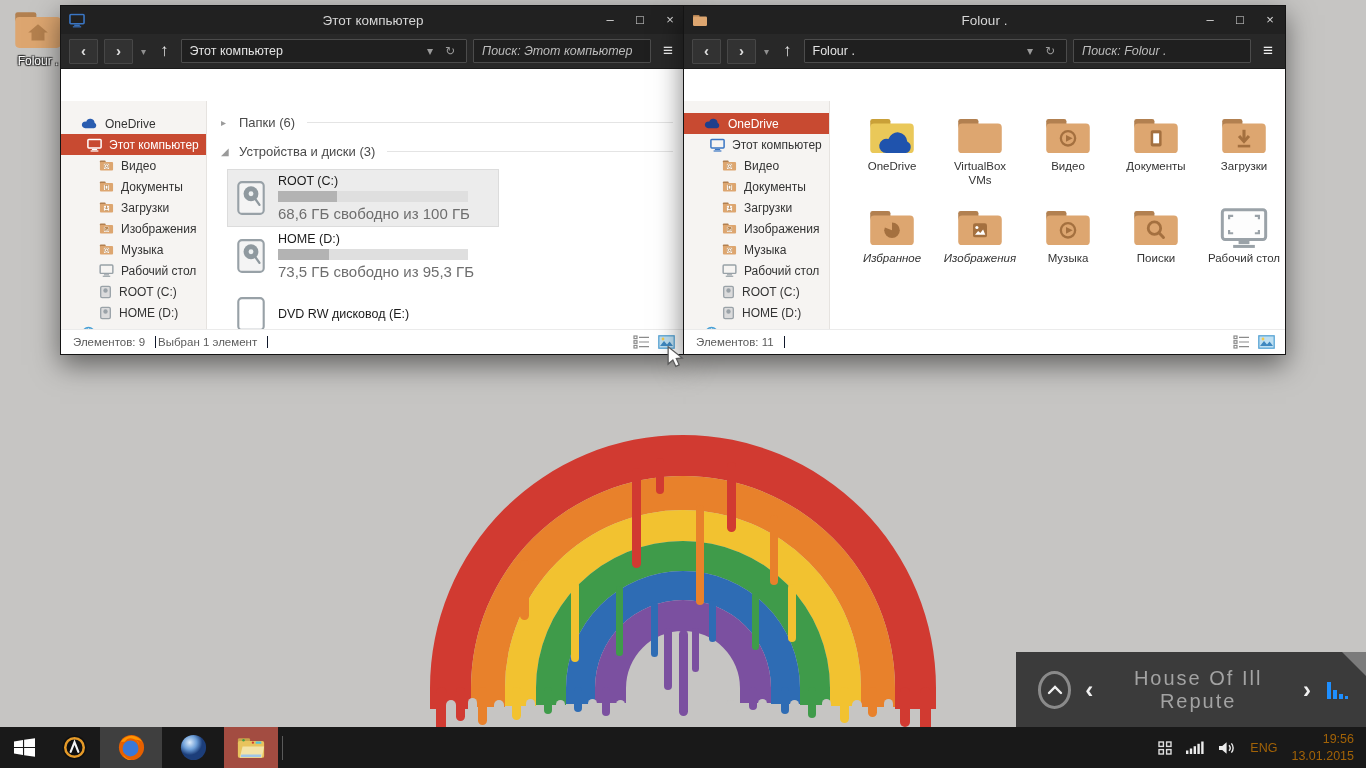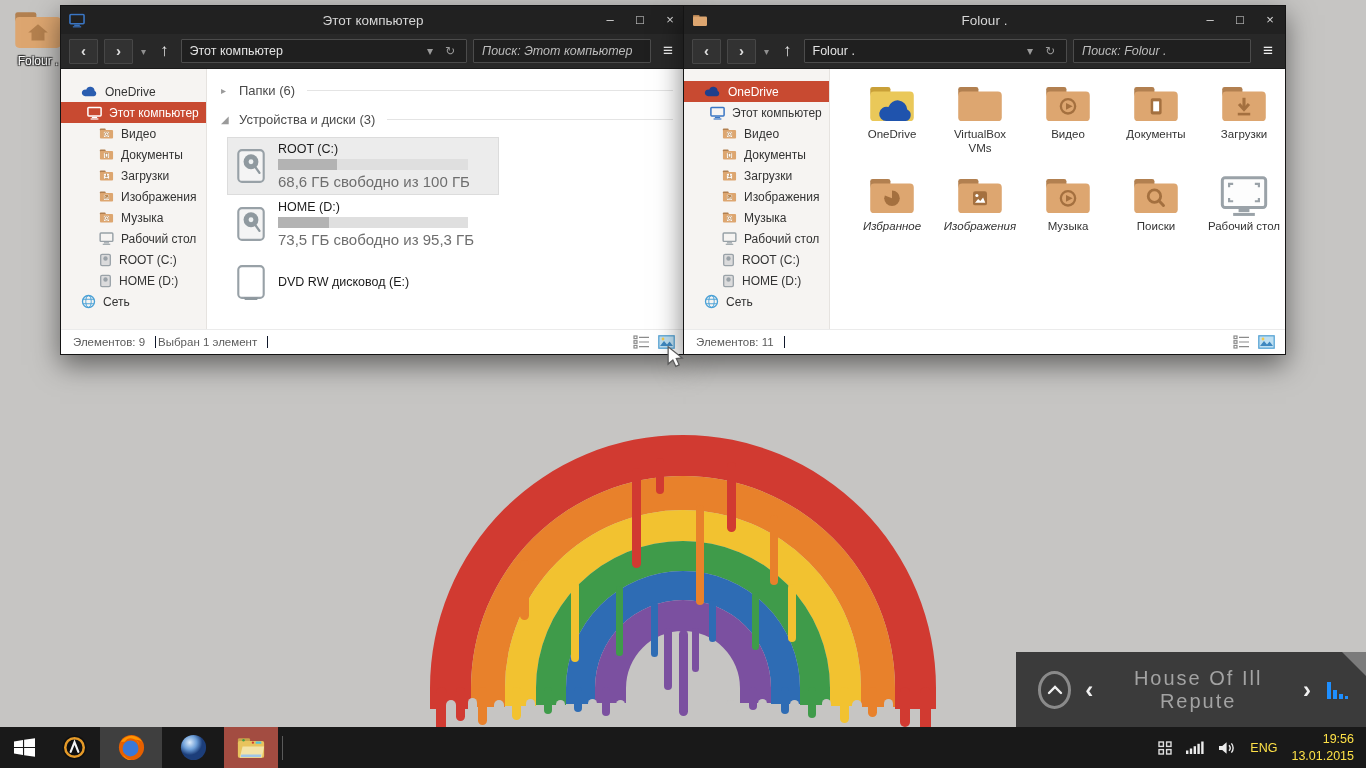--- a/index.html
+++ b/index.html
@@ -25,21 +25,21 @@
   .nav-btn{width:27px;height:23px;background:#323232;border:1px solid #474747;color:#dedede;
            font-size:15px;font-weight:bold;text-align:center;line-height:21px;border-radius:1px;}
   .tb-caret{color:#8f8f8f;font-size:10px;padding:0 2px;}
   .tb-up{color:#e8e8e8;font-size:17px;font-weight:bold;padding:0 6px;}
   .field{background:#1f1f1f;border:1px solid #4c4c4c;height:22px;display:flex;align-items:center;color:#e3e3e3;font-size:12.5px;border-radius:1px;}
   .addr{flex:1 1 auto;padding:0 8px;gap:6px;}
   .addr .a-text{flex:1 1 auto;white-space:nowrap;overflow:hidden;}
   .addr .a-ic{color:#9a9a9a;font-size:12px;padding:0 3px;}
   .searchbox{width:160px;padding:0 8px;font-style:italic;color:#bdbdbd;}
   .menu-btn{color:#efefef;font-size:17px;padding:0 4px 0 6px;}
-  .win-body{flex:1 1 auto;display:flex;min-height:0;background:#fff;}
+  .win-body{flex:1 1 auto;display:flex;min-height:0;background:#fff;margin-top:32px;}
   
   .sidebar{width:145px;background:#f6f4f2;border-right:1px solid #e6e3e0;padding-top:12px;flex:0 0 auto;overflow:hidden;}
   .sb-row{height:21px;display:flex;align-items:center;gap:7px;font-size:12px;color:#333;padding-left:20px;cursor:default;}
   .sb-row.lvl1{padding-left:26px;}
   .sb-row.lvl2{padding-left:38px;}
   .sb-row.sel{background:#c84a31;color:#fff;}
   .sb-row svg{flex:0 0 auto;}
   .sb-label{white-space:nowrap;}
   
   .content{flex:1 1 auto;position:relative;background:#fff;overflow:hidden;}
@@ -69,21 +69,21 @@
   #player{left:1016px;top:652px;width:350px;height:75px;background:#3b3b3b;z-index:5;display:flex;align-items:center;}
   #player .corner{position:absolute;top:0;right:0;width:0;height:0;border-top:24px solid #7b7b7b;border-left:24px solid transparent;}
   .pl-circle{width:32px;height:32px;border-radius:50%;border:3px solid #8a8a8a;margin-left:22px;display:flex;align-items:center;justify-content:center;}
   .pl-arrow{color:#f0f0f0;font-size:24px;font-weight:bold;padding:0 14px;line-height:1;}
   .pl-track{flex:1 1 auto;text-align:center;color:#a3a3a3;font-size:20px;letter-spacing:2px;}
   .pl-eq{display:flex;align-items:flex-end;gap:2px;margin:0 18px 0 2px;height:18px;}
   .pl-eq i{display:block;width:4px;background:#1e8fff;}
   
   #taskbar{left:0;top:727px;width:1366px;height:41px;background:#191919;z-index:30;display:flex;align-items:center;}
   .tb-tile{height:41px;display:flex;align-items:center;justify-content:center;}
-  .tray{margin-left:auto;display:flex;align-items:center;gap:14px;padding-right:12px;color:#fde047;}
+  .tray{margin-left:auto;display:flex;align-items:center;gap:14px;padding-right:12px;color:#a16207;}
   .tray .lang{font-size:12.5px;}
   .clock{text-align:right;font-size:12.5px;line-height:1.35;}
   
   #cursor{left:666px;top:346px;z-index:50;}
 </style>
 </head>
 <body>
 
 <svg width="0" height="0" style="position:absolute">
   <defs>

